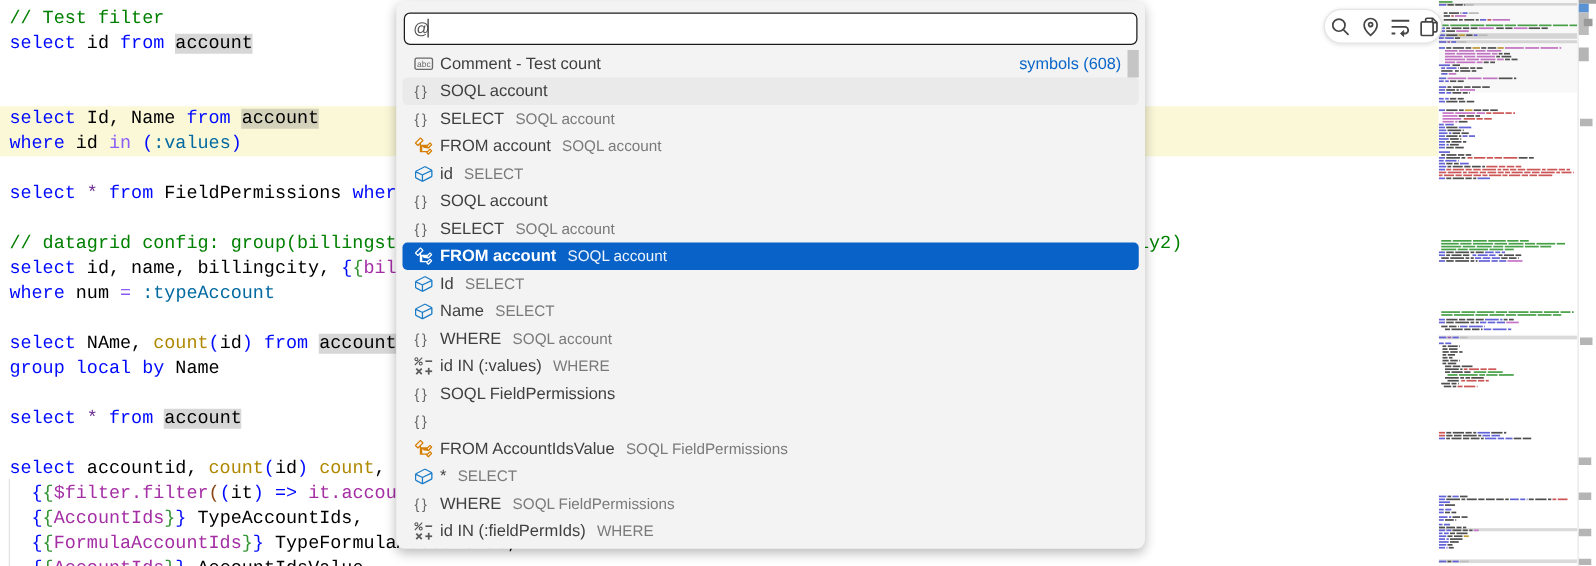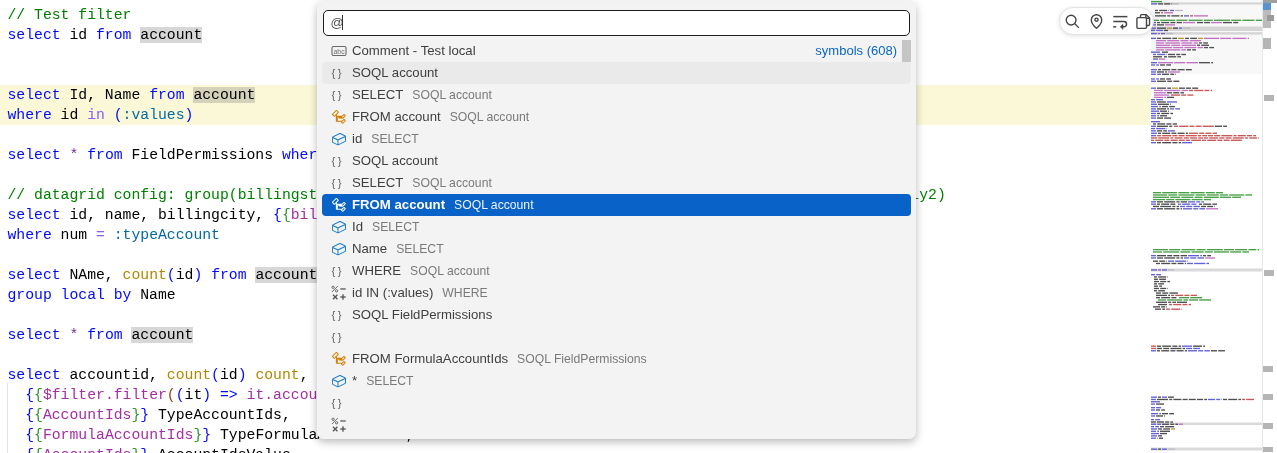--- a/index.html
+++ b/index.html
@@ -652,21 +652,21 @@
     <div class="qpin">
       <span class="at">@</span>
       <span class="caret"></span>
     </div>
     <div class="list">
       <div class="row">
         <svg class="ic" viewBox="0 0 16 16">
           <rect x="1" y="3.5" width="14" height="9" rx="1.4" fill="none" stroke="#6a6a6a" stroke-width="1.1"></rect>
           <text x="2.6" y="10.6" font-size="6.8" font-family="Liberation Sans" fill="#6a6a6a">abc</text>
         </svg>
-        <span class="tx"><span class="lbl">Comment - Test local</span></span>
+        <span class="tx"><span class="lbl">Comment - Test count</span></span>
         <span class="rt">symbols (608)</span>
       </div>
       <div class="row hov">
         <svg class="ic" viewBox="0 0 16 16">
           <text x="0.5" y="12" font-size="11.5" font-family="Liberation Sans" fill="#666">{ }</text>
         </svg>
         <span class="tx"><span class="lbl">SOQL account</span></span>
       </div>
       <div class="row">
         <svg class="ic" viewBox="0 0 16 16">
@@ -742,38 +742,40 @@
       </div>
       <div class="row">
         <svg class="ic" viewBox="0 0 16 16">
           <text x="0.5" y="12" font-size="11.5" font-family="Liberation Sans" fill="#666">{ }</text>
         </svg>
       </div>
       <div class="row">
         <svg class="ic" viewBox="0 0 16 16">
           <path d="M11.34 9.71h.71l2.67-2.67v-.71L13.38 5h-.7l-1.82 1.81h-5V5.56l1.86-1.85V3l-2-2H5L1 5v.71l2 2h.71l1.14-1.15v5.79l.5.5H10v.52l1.33 1.34h.71l2.67-2.67v-.71L13.37 10h-.7l-1.86 1.85h-4V8.07l1.32 1.32h.71zm1.69-3.65l.63.63-2 2-.63-.63 2-2zm0 5l.63.63-2 2-.63-.63 2-2zM3.35 6.65l-1.29-1.3 3.29-3.29 1.3 1.29-3.3 3.3z" fill="#d67e00"></path>
         </svg>
-        <span class="tx"><span class="lbl">FROM FormulaAccountIds</span><span class="desc">SOQL FieldPermissions</span></span>
+        <span class="tx"><span class="lbl">FROM AccountIdsValue</span><span class="desc">SOQL FieldPermissions</span></span>
       </div>
       <div class="row">
         <svg class="ic" viewBox="0 0 16 16">
           <path d="M14.45 4.5l-5-2.5h-.9l-7 3.5-.55.9v4.5l.55.9 5 2.5h.9l7-3.5.55-.9v-4.5l-.55-.9zm-8 8.64l-4.5-2.25V7.17l4.5 2v3.97zm.5-4.8L2.29 6.23l6.66-3.34 4.67 2.34-6.67 3.11zm7 1.55l-6.5 3.25V9.21l6.5-3v3.68z" fill="#1b7cc8"></path>
         </svg>
         <span class="tx"><span class="lbl">*</span><span class="desc">SELECT</span></span>
       </div>
       <div class="row">
         <svg class="ic" viewBox="0 0 16 16">
           <text x="0.5" y="12" font-size="11.5" font-family="Liberation Sans" fill="#666">{ }</text>
         </svg>
+        <span class="tx"><span class="lbl">WHERE</span><span class="desc">SOQL FieldPermissions</span></span>
       </div>
       <div class="row">
         <svg class="ic" viewBox="0 0 16 16" fill="#5a5a5a" stroke="none">
           <circle cx="2.1" cy="2.3" r="1.15" fill="none" stroke="#5a5a5a" stroke-width="0.9"></circle>
           <circle cx="5.6" cy="5.8" r="1.15" fill="none" stroke="#5a5a5a" stroke-width="0.9"></circle>
           <line x1="0.9" y1="7" x2="6.8" y2="1.1" stroke="#5a5a5a" stroke-width="0.9"></line>
           <rect x="9.3" y="3.3" width="5.4" height="1.3"></rect>
           <path d="M1.5 10.3l1 -1 1.7 1.7 1.7-1.7 1 1-1.7 1.7 1.7 1.7-1 1-1.7-1.7-1.7 1.7-1-1 1.7-1.7z"></path>
           <rect x="11.3" y="9.3" width="1.4" height="5.4"></rect>
           <rect x="9.3" y="11.3" width="5.4" height="1.4"></rect>
         </svg>
+        <span class="tx"><span class="lbl">id IN (:fieldPermIds)</span><span class="desc">WHERE</span></span>
       </div>
     </div>
     <div class="sbar"></div>
   </div>
 </body></html>

